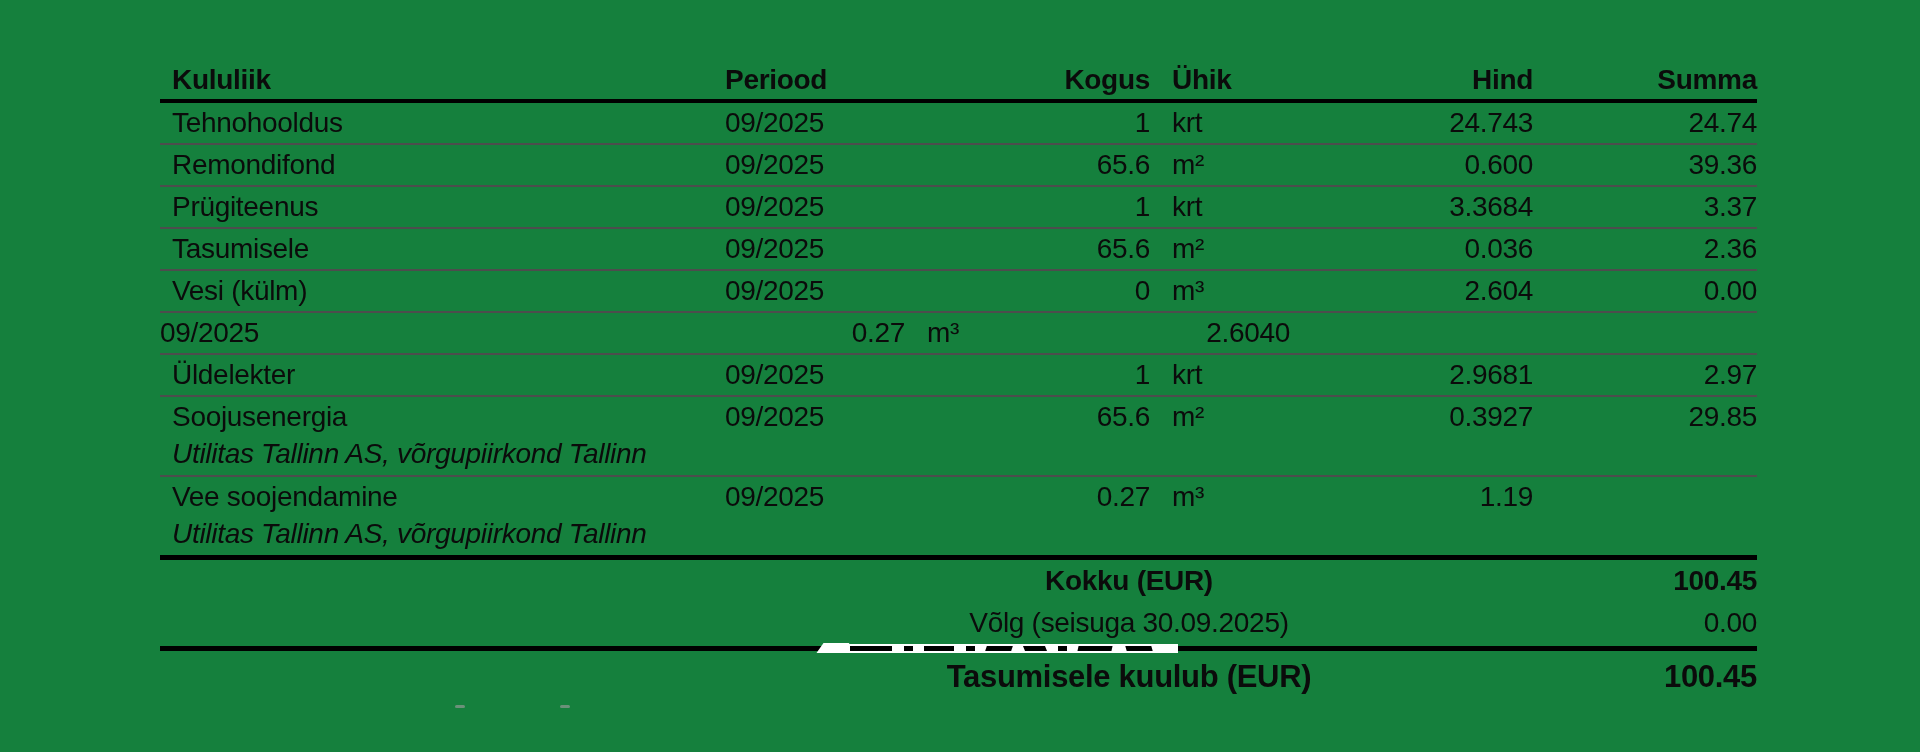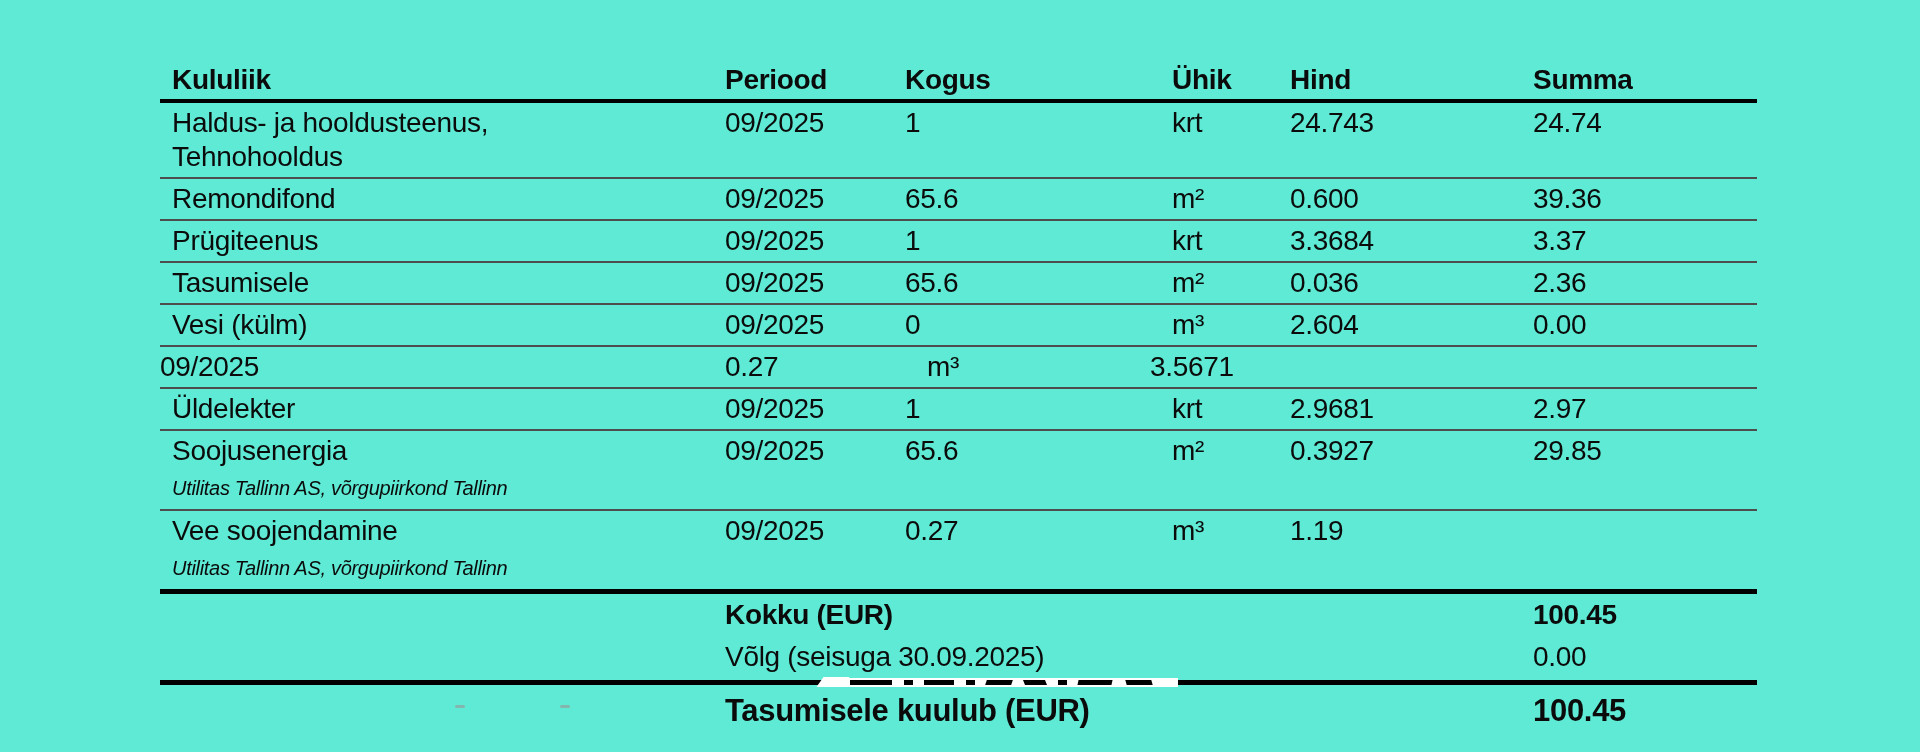--- a/index.html
+++ b/index.html
@@ -1,45 +1,45 @@
 <!DOCTYPE html>
 <html><head>
 <meta charset="utf-8">
 <style>
   html,body{margin:0;padding:0;background:#fff;}
   .page{
     position:relative;
     width:1920px;height:752px;
-    background:#5eead4;
+    background:#15803d;
     font-family:"Liberation Sans","DejaVu Sans",sans-serif;
     color:#0b0b0b;
     letter-spacing:-0.3px;
     overflow:hidden;
   }
   .table{position:absolute;left:160px;top:60px;width:1597px;}
   .hrow,.trow{
     display:grid;
     grid-template-columns:565px 180px 245px 140px 243px 224px;
   }
   .cell{padding:3px 0;line-height:34px;font-size:28px;white-space:nowrap;}
   .hrow .cell{font-weight:bold;padding-bottom:2px;}
   .hrow{border-bottom:4px solid #000;}
-  .right{text-align:left;}
+  .right{text-align:right;}
   .c1{padding-left:12px;}
   .c4{padding-left:22px;}
   .rowblock{border-bottom:2px solid #4d4d4d;}
   .rowblock:last-of-type{border-bottom:none;}
   .l1,.l2{display:block;}
   .note{
-    font-style:italic;font-size:20px;line-height:34px;
+    font-style:italic;font-size:28px;line-height:34px;
     padding:0 0 4px 12px;white-space:nowrap;
   }
   .rule-thick{height:5px;background:#000;}
   .totals-row .cell{padding:4px 0;}
-  .t-label{grid-column:2/6;}
+  .t-label{grid-column:2/6;text-align:center;}
   .bold{font-weight:bold;}
   .broken-rule{position:relative;height:5px;background:#000;margin-top:2px;}
   .white-patch{position:absolute;left:678px;top:-2px;width:340px;height:9px;background:#fff;}
   .white-patch i{position:absolute;top:2px;height:5px;background:#000;display:block;}
   .d1{left:12px;width:42px;}
   .d2{left:66px;width:9px;}
   .d3{left:86px;width:30px;}
   .d4{left:128px;width:9px;}
   .d5{left:148px;width:26px;transform:skewX(-18deg);}
   .d6{left:186px;width:22px;transform:skewX(22deg);}
@@ -64,21 +64,20 @@
       <div class="cell c3 right">Kogus</div>
       <div class="cell c4">Ühik</div>
       <div class="cell c5 right">Hind</div>
       <div class="cell c6 right">Summa</div>
     </div>
 
     <div id="rows">
         <div class="rowblock">
     <div class="trow">
       <div class="cell c1">
-        <span class="l1">Haldus- ja hooldusteenus,</span>
         <span class="l2">Tehnohooldus</span>
       </div>
       <div class="cell c2">09/2025</div>
       <div class="cell c3 right">1</div>
       <div class="cell c4">krt</div>
       <div class="cell c5 right">24.743</div>
       <div class="cell c6 right">24.74</div>
     </div>
 
   </div>
@@ -136,21 +135,21 @@
       <div class="cell c5 right">2.604</div>
       <div class="cell c6 right">0.00</div>
     </div>
 
   </div>
         <div class="rowblock">
     <div class="trow">
       <div class="cell c2">09/2025</div>
       <div class="cell c3 right">0.27</div>
       <div class="cell c4">m³</div>
-      <div class="cell c5 right">3.5671</div>
+      <div class="cell c5 right">2.6040</div>
     </div>
 
   </div>
         <div class="rowblock">
     <div class="trow">
       <div class="cell c1">
         <span class="l1">Üldelekter</span>
 
       </div>
       <div class="cell c2">09/2025</div>

